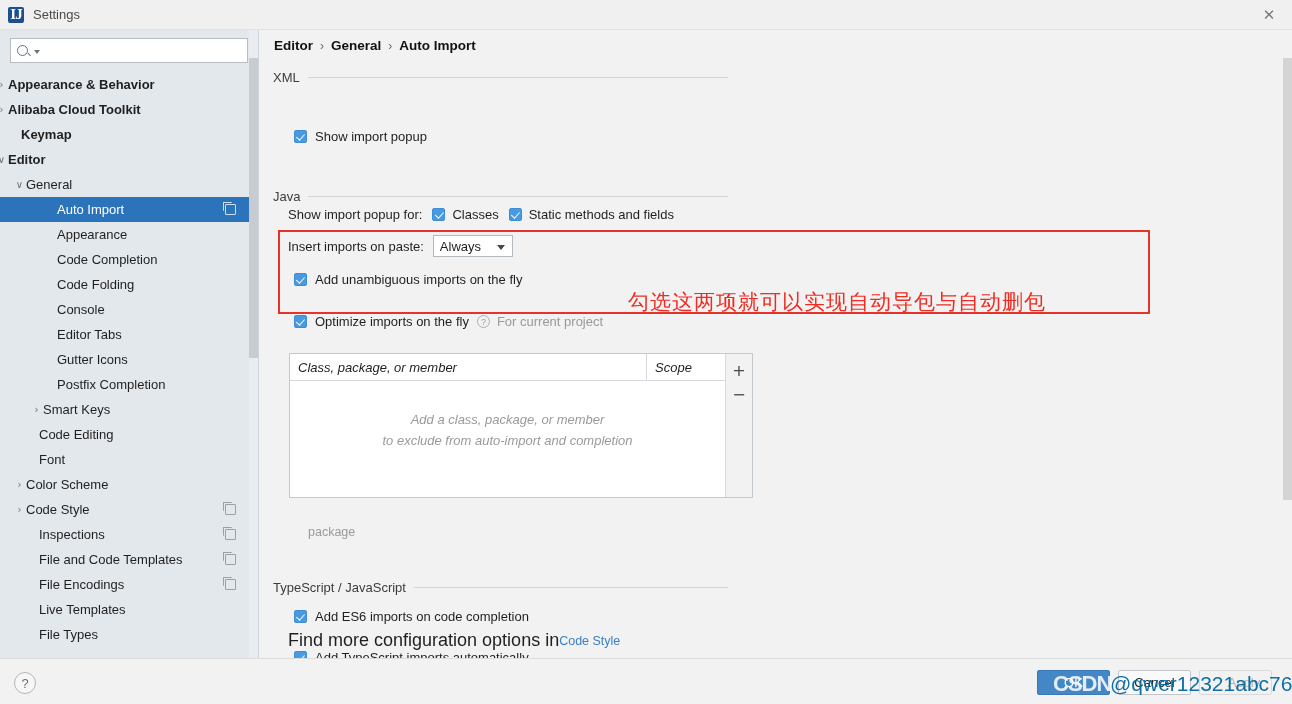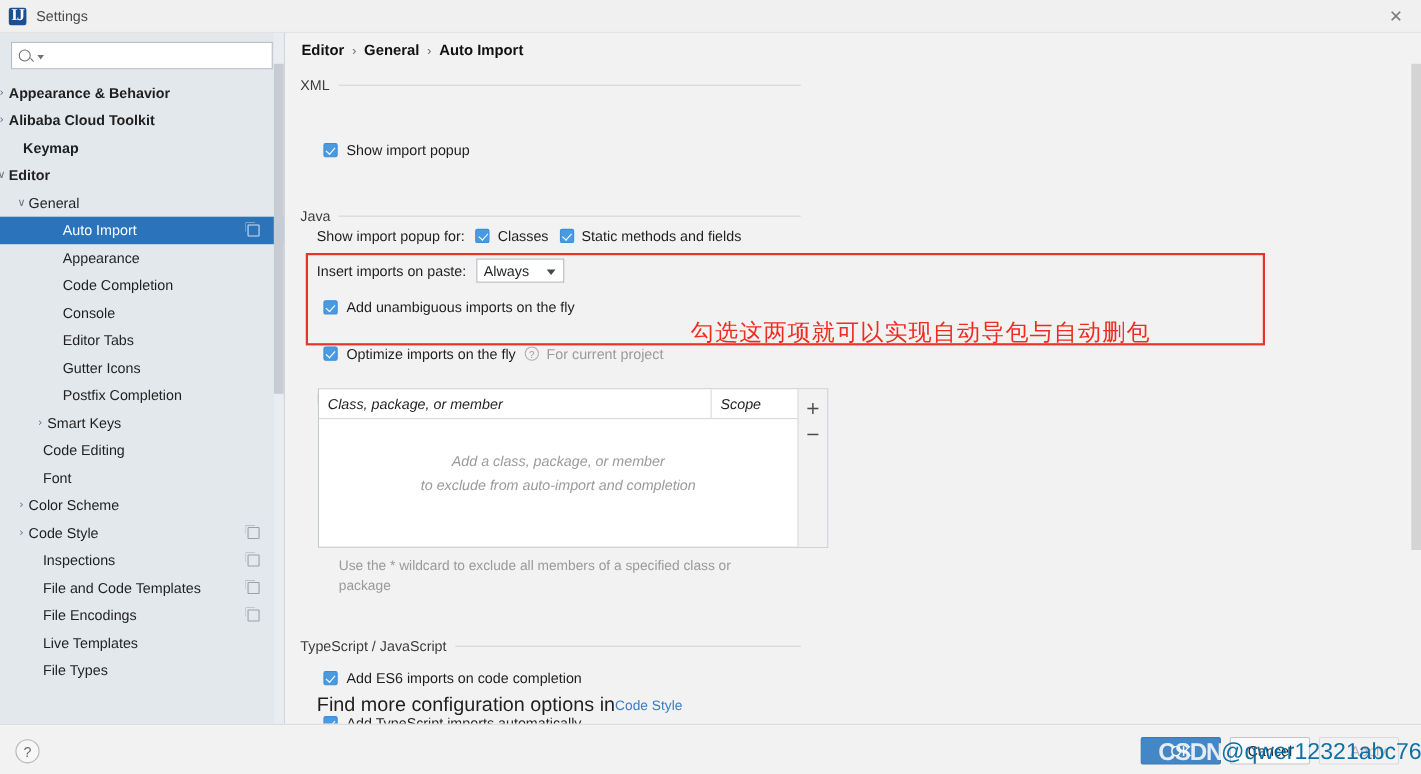--- a/index.html
+++ b/index.html
@@ -277,20 +277,24 @@
       <div class="trow">
         <span class="arrow" style="margin-left: 44px;"></span>
         <span class="tlabel">Appearance</span>
       </div>
       <div class="trow">
         <span class="arrow" style="margin-left: 44px;"></span>
         <span class="tlabel">Code Completion</span>
       </div>
       <div class="trow">
         <span class="arrow" style="margin-left: 44px;"></span>
+        <span class="tlabel">Code Folding</span>
+      </div>
+      <div class="trow">
+        <span class="arrow" style="margin-left: 44px;"></span>
         <span class="tlabel">Console</span>
       </div>
       <div class="trow">
         <span class="arrow" style="margin-left: 44px;"></span>
         <span class="tlabel">Editor Tabs</span>
       </div>
       <div class="trow">
         <span class="arrow" style="margin-left: 44px;"></span>
         <span class="tlabel">Gutter Icons</span>
       </div>
@@ -420,21 +424,21 @@
         <div>to exclude from auto-import and completion</div>
       </div>
     </div>
     <div class="tbl-side">
       <div class="tbl-btn">+</div>
       <div class="tbl-btn">−</div>
     </div>
   </div>
 
   <div class="hint" style="left:48px; top:475px; width:440px;">
-    <span>Use the * wildcard to exclude all members of a specified class or</span><br>
+    <br>
     <span>package</span>
   </div>
 
   <div class="group-title" style="left:13px; top:550px; width:455px;">
     <span>TypeScript / JavaScript</span>
     <span class="group-line" style="flex:1;"></span>
   </div>
 
   <div class="row" style="left:34px; top:579px;">
     <span class="chk on"></span>

